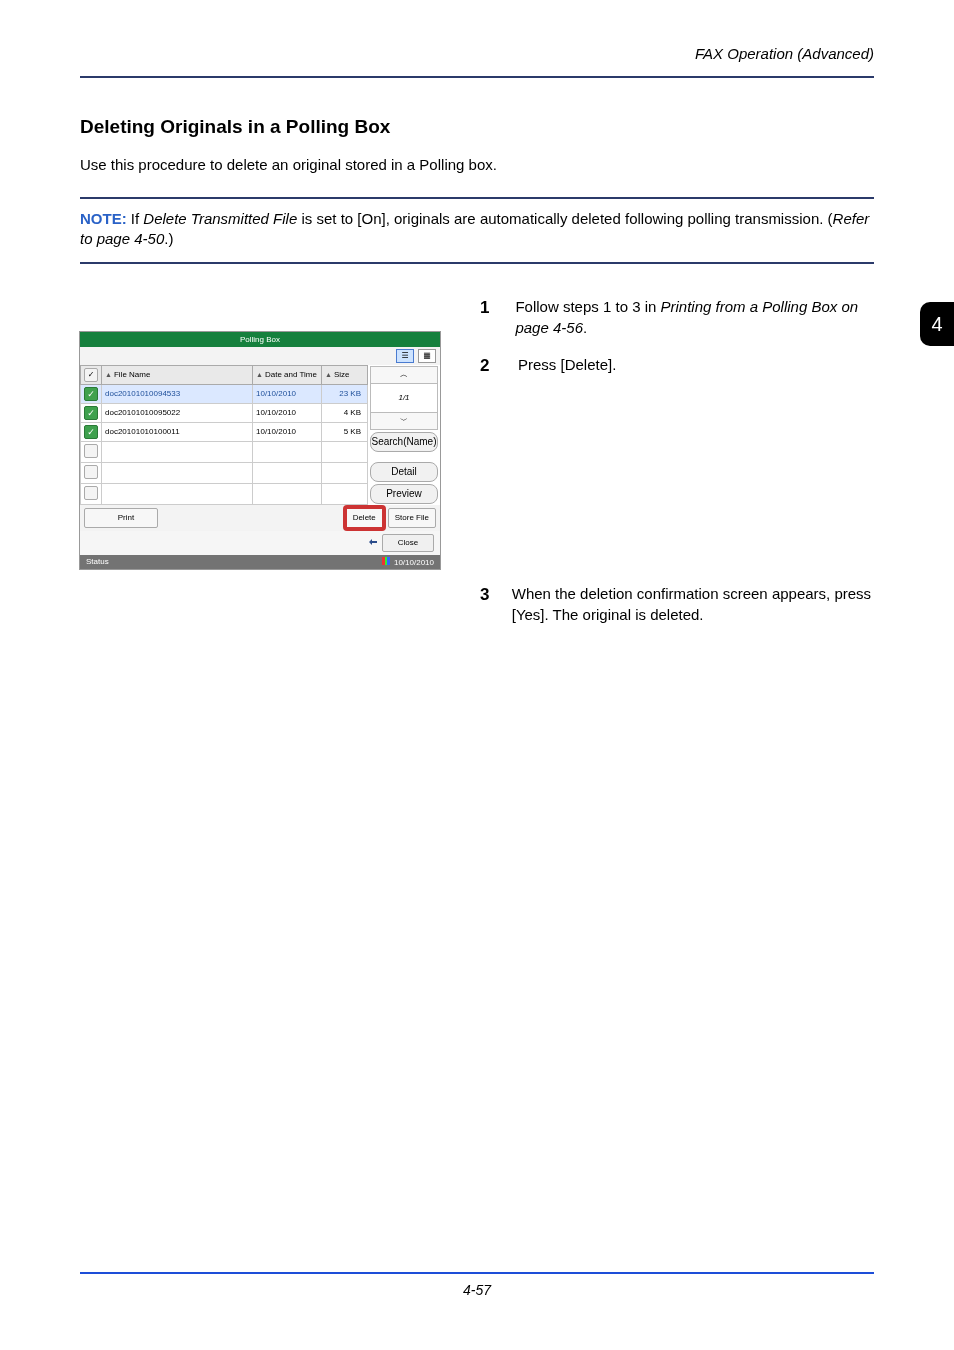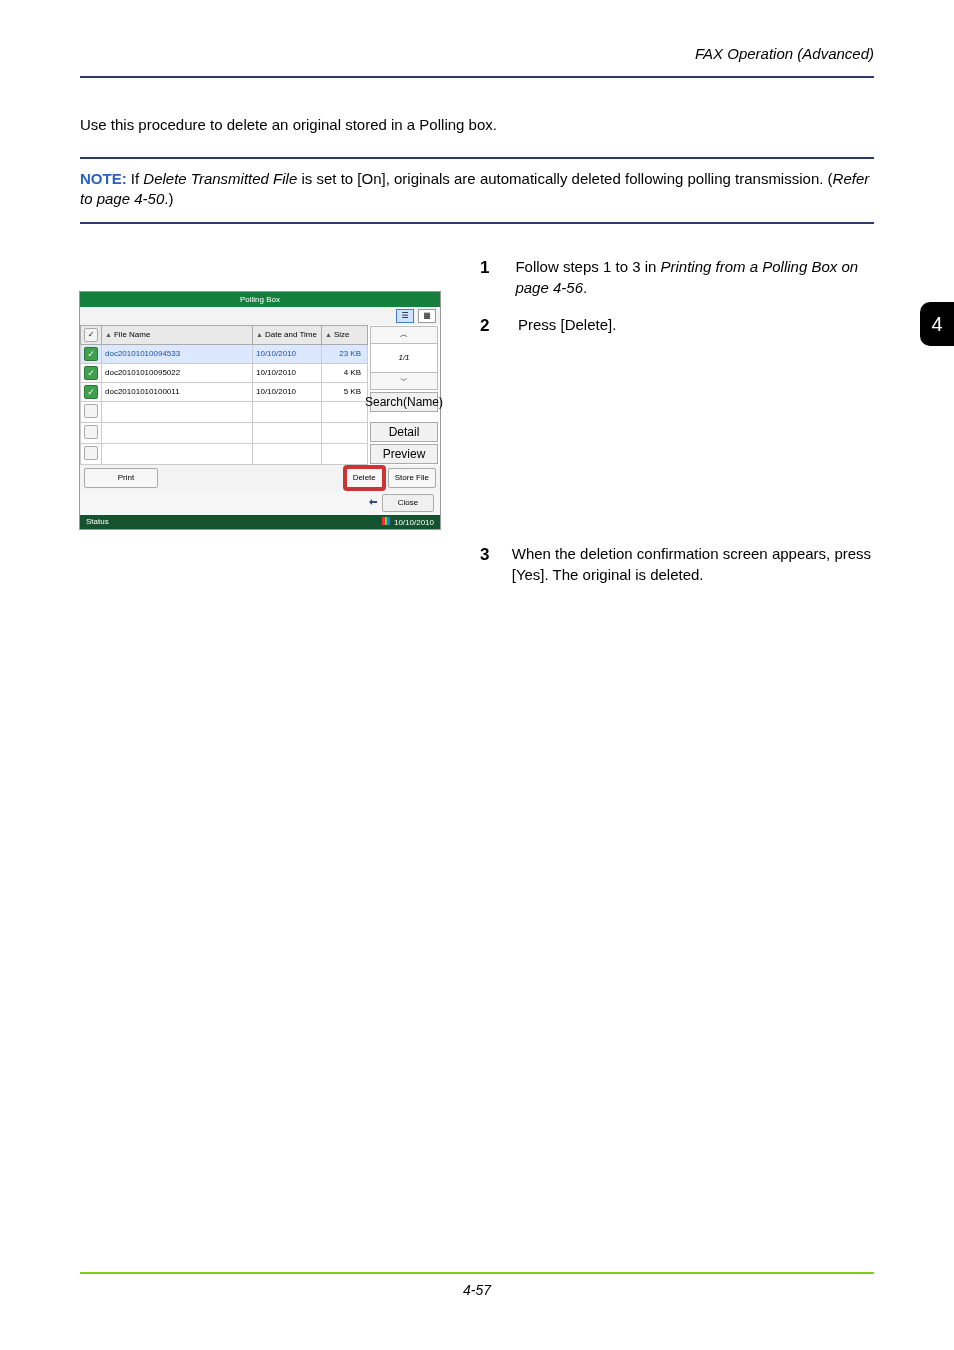--- a/index.html
+++ b/index.html
@@ -78,21 +78,21 @@
     display: flex;
     align-items: center;
     justify-content: center;
   }
 
   
   .footer {
     position: absolute;
     bottom: 52px;
     left: 80px; right: 80px;
-    border-top: 2px solid #84cc16;
+    border-top: 2px solid #1d4ed8;
     text-align: center;
     padding-top: 8px;
     font-style: italic;
     font-size: 14px;
   }
 
   
   .ui {
     width: 360px;
     font-family: Arial, sans-serif;
@@ -171,21 +171,21 @@
     height:16px; width:100%; display:flex; align-items:center; justify-content:center;
     border-bottom:1px solid #bbb; background:#f7f7f7;
   }
   .pager .arrow:last-child { border-bottom:none; border-top:1px solid #bbb;}
   .pager .count { height:28px; display:flex; align-items:center; justify-content:center; font-size:8px;font-style:italic; }
 
   .side-btn {
     border:1px solid #aaa; background:#f1f1f1;
     margin:1px 2px; height:18px;
     display:flex; align-items:center; justify-content:center;
-    font-size:12px; border-radius:0;
+    font-size:10px; border-radius:8px;
   }
 
   .ui-foot1 {
     background:#f3f3f3;
     display:flex; align-items:center; padding:2px 4px; gap:4px;
   }
   .ui-foot1 .foot-btn {
     border:1px solid #aaa; background:#f7f7f7; border-radius:2px;
     font-size:8px; height:18px; padding:0 6px;
     display:flex;align-items:center;justify-content:center;
@@ -201,35 +201,36 @@
     background:#f6f6f6; display:flex; justify-content:flex-end;
     align-items:center; padding:3px 6px; gap:4px;
   }
   .ui-foot2 .close-btn {
     border:1px solid #aaa; background:#f0f0f0; border-radius:2px;
     font-size:8px; height:16px; width:50px;
     display:flex;align-items:center;justify-content:center;
   }
   .ui-foot2 .close-icon svg { width:10px;height:10px; }
   .ui-status {
-    background:#14532d; color:#fff;
+    background:#737373; color:#fff;
     display:flex; justify-content:space-between; align-items:center;
     font-size:8px; padding:2px 6px;
   }
   .ui-status .stat-icon { display:inline-block; width:8px;height:8px;
     background: linear-gradient(90deg,#e33 33%,#3e3 33% 66%,#36f 66%); margin-right:4px;}
 
   .tri { font-size:7px; color:#555; margin-right:2px; }
 </style>
 </head>
 <body>
 
 <div class="page">
   <div class="running-head">FAX Operation (Advanced)</div>
 
+  <h2 class="section">Deleting Originals in a Polling Box</h2>
 
   <p class="intro">Use this procedure to delete an original stored in a Polling box.</p>
 
   <div class="note-box">
     <span class="note-label">NOTE:</span><span> If </span><em>Delete Transmitted File</em><span> is set to [On], originals are automatically deleted following polling transmission. (</span><em>Refer to page 4-50</em><span>.)</span>
   </div>
 
   <div class="steps-row">
     <div class="left-col">
 

